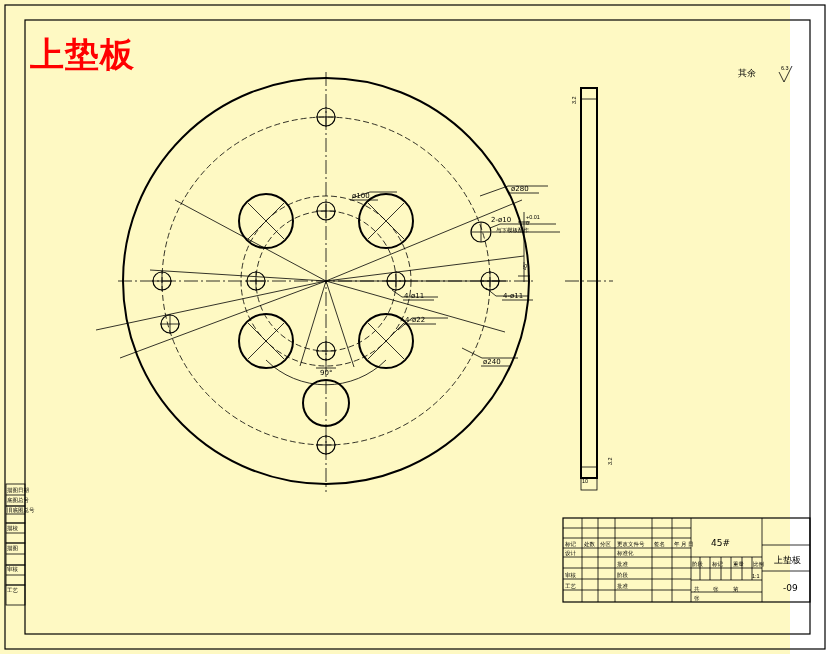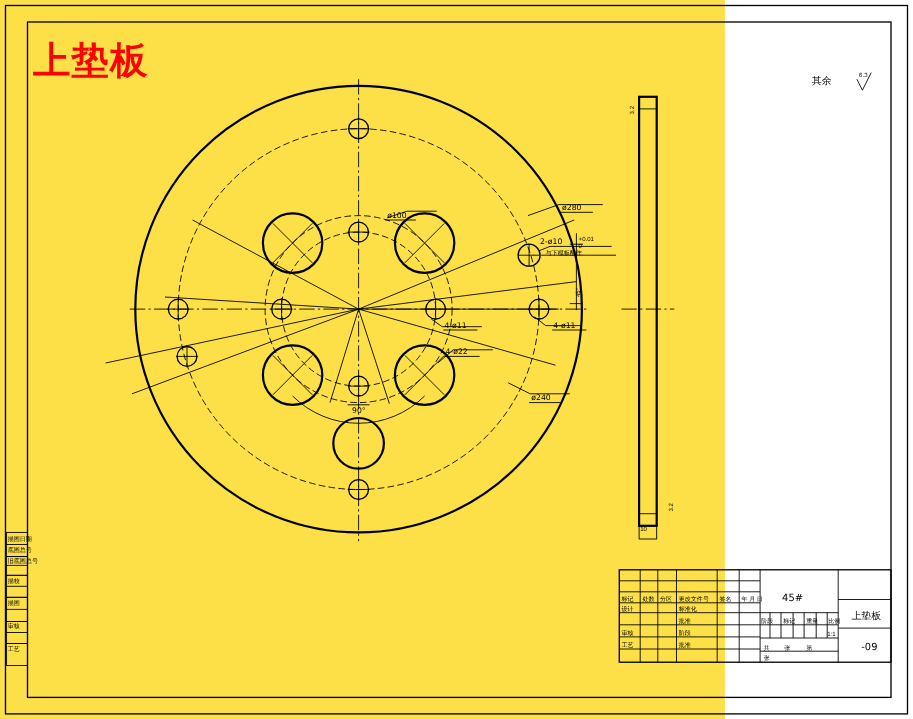--- a/index.html
+++ b/index.html
@@ -1,18 +1,18 @@
 <!DOCTYPE html>
 <html><head>
 <meta charset="utf-8">
 <style>
   html,body{margin:0;padding:0;background:#ffffff;}
   body{width:830px;height:654px;overflow:hidden;
        font-family:"Liberation Sans","DejaVu Sans",sans-serif;}
-  #sheet{position:relative;width:659px;height:654px;background:#fde047;}
+  #sheet{position:relative;width:790px;height:654px;background:#fef9c3;}
   svg{display:block;}
   .red-title{
     position:absolute;left:30px;top:32px;
     font-family:"DejaVu Sans",sans-serif;
     font-size:34px;font-weight:bold;color:#ff0000;
     letter-spacing:1px;white-space:nowrap;
     z-index:5;
   }
 </style>
 </head>

